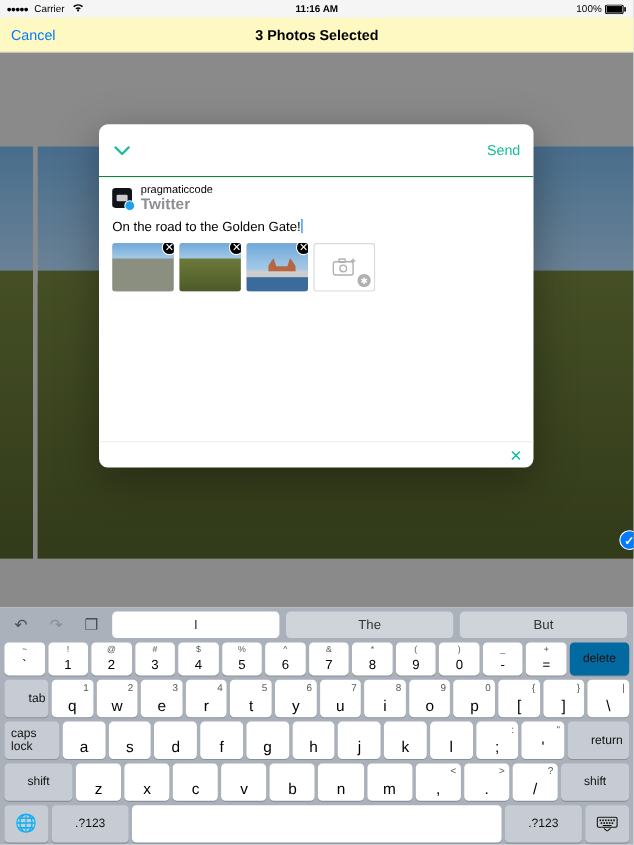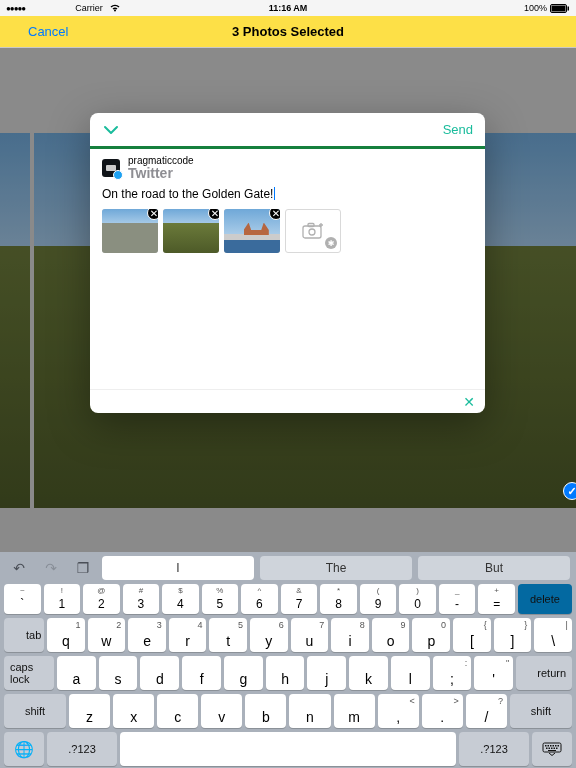--- a/index.html
+++ b/index.html
@@ -2,46 +2,46 @@
 <html><head>
 <meta charset="utf-8">
 <style>
   * { margin: 0; padding: 0; box-sizing: border-box; font-family: -apple-system, "Helvetica Neue", Arial, sans-serif; }
   html, body { width: 576px; height: 768px; overflow: hidden; background: #f5f5f5; }
   .screen { position: relative; width: 576px; height: 768px; }
 
   
   .statusbar { position: absolute; top: 0; left: 0; right: 0; height: 16px; font-size: 9px; color: #000; display: flex; align-items: center; padding: 0 6px; }
   .statusbar .signal { margin-right: 6px; font-size: 8px; letter-spacing: -1px; }
-  .statusbar .carrier { margin-right: 6px; margin-left: 44px; }
+  .statusbar .carrier { margin-right: 6px; }
   .statusbar .wifi { font-size: 10px; }
   .statusbar .time { position: absolute; left: 50%; transform: translateX(-50%); font-weight: 600; }
   .statusbar .battery { margin-left: auto; display: flex; align-items: center; gap: 3px; }
   .statusbar .battery svg { display: block; }
 
   
-  .navhdr { position: absolute; top: 16px; left: 0; right: 0; height: 32px; background: #fde047; border-bottom: 1px solid #c8c8c8; display: flex; align-items: center; padding: 0 28px; }
+  .navhdr { position: absolute; top: 16px; left: 0; right: 0; height: 32px; background: #fef9c3; border-bottom: 1px solid #c8c8c8; display: flex; align-items: center; padding: 0 10px; }
   .navhdr .cancel { color: #007aff; font-size: 13px; }
   .navhdr .title { position: absolute; left: 50%; transform: translateX(-50%); font-weight: 700; font-size: 13px; color: #000; }
 
   
   .stage { position: absolute; top: 48px; left: 0; right: 0; height: 504px; background: #8a8a8a; overflow: hidden; }
 
   
   .bgstrip { position: absolute; top: 85px; left: 0; right: 0; height: 375px; display: flex; gap: 10px; }
   .bgphoto { position: relative; flex: 0 0 auto; overflow: hidden; }
   .bgphoto.main { width: 555px; margin-left: -6px; }
   .bgphoto.side { width: 30px; }
   .check-badge { position: absolute; bottom: 8px; right: 8px; width: 18px; height: 18px; border-radius: 50%; background: #007aff; border: 1.5px solid #fff; display:flex; align-items:center; justify-content:center; }
   .check-badge::after { content: "✓"; color: #fff; font-size: 11px; font-weight: 700; }
   .dimveil { position: absolute; inset: 0; background: rgba(0,0,0,0.35); }
 
   
   .sheet { position: absolute; top: 113px; left: 90px; width: 395px; background: #fff; border-radius: 8px; box-shadow: 0 12px 40px rgba(0,0,0,0.35); overflow: hidden; }
-  .sheet-hdr { height: 36px; display: flex; align-items: center; justify-content: space-between; padding: 0 12px; border-bottom: 3px solid #15803d; }
+  .sheet-hdr { height: 48px; display: flex; align-items: center; justify-content: space-between; padding: 0 12px; border-bottom: 1px solid #15803d; }
   .sheet-hdr .chev svg { display:block; }
   .sheet-hdr .send { color: #1abc9c; font-size: 13px; font-weight: 500; }
   .sheet-user { display: flex; align-items: center; gap: 8px; padding: 6px 12px 2px 12px; }
   .avatar { position: relative; width: 18px; height: 18px; border-radius: 3px; background: #101418; display:flex; align-items:center; justify-content:center; }
   .avatar::after { content:""; width:10px; height:6px; background:#ccc; border-radius:1px; }
   .avatar-badge { position:absolute; right:-3px; bottom:-3px; width:10px; height:10px; border-radius:50%; background:#1da1f2; border:1px solid #fff; }
   .sheet-user .uname { font-size: 10px; color: #000; line-height: 1.1; }
   .sheet-user .uservice { font-size: 14px; color: #8e8e93; line-height: 1.1; font-weight: bold; }
   .sheet-text { padding: 4px 12px 8px 12px; font-size: 12px; color: #000; }
   .sheet-text .cursor { display:inline-block; width:1px; height:13px; background:#007aff; vertical-align:-2px; margin-left:1px; }

